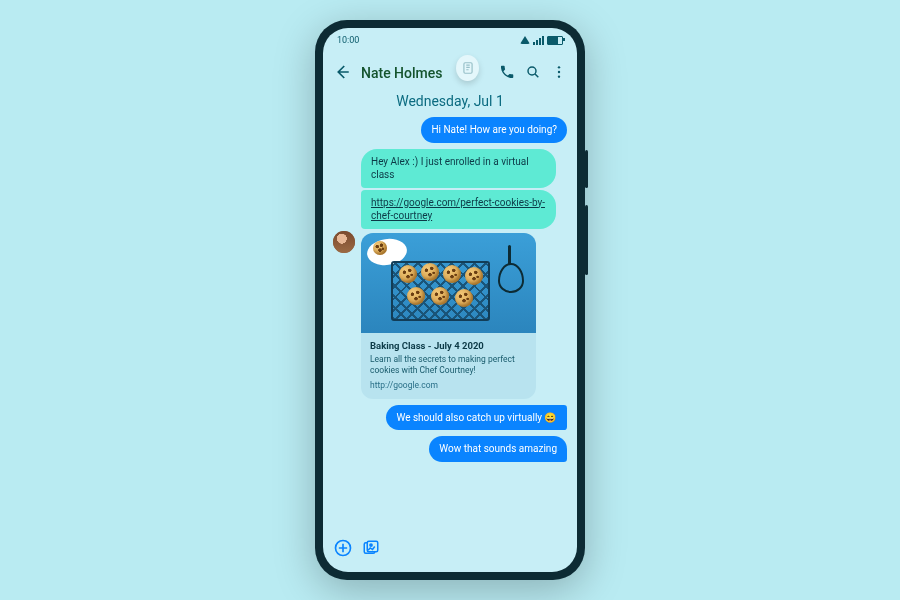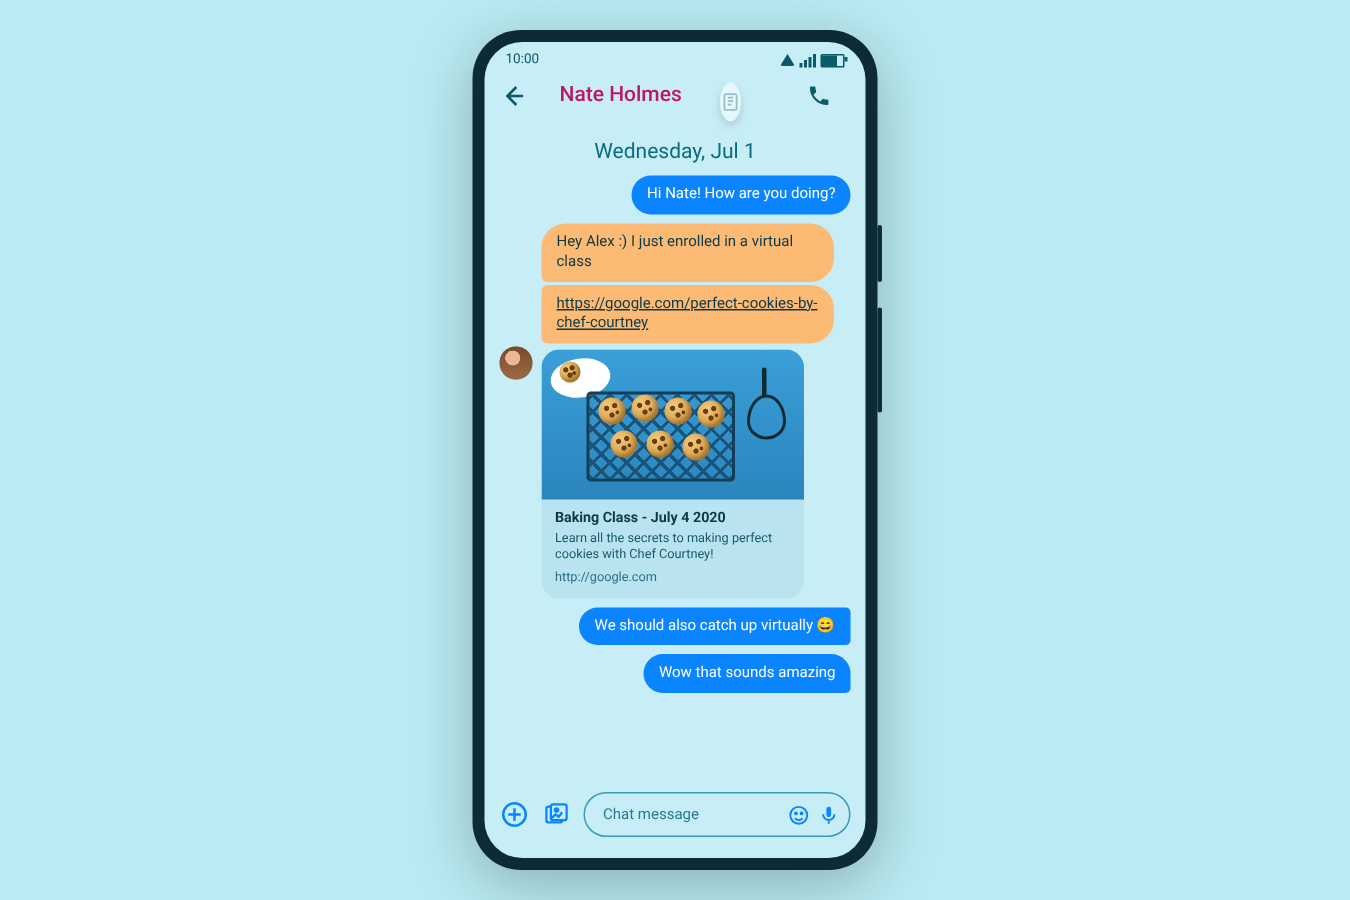--- a/index.html
+++ b/index.html
@@ -12,35 +12,35 @@
   .statusbar{height:18px;display:flex;align-items:center;justify-content:space-between;padding:3px 14px 0;font-size:9px;color:#0a5a6a}
   .statusbar .right{display:flex;align-items:center;gap:3px}
   .sig{display:flex;align-items:flex-end;gap:1px}
   .sig span{width:2px;background:#0a5a6a;display:inline-block}
   .sig span:nth-child(1){height:3px}.sig span:nth-child(2){height:5px}.sig span:nth-child(3){height:7px}.sig span:nth-child(4){height:9px}
   .wifi{width:0;height:0;border-left:5px solid transparent;border-right:5px solid transparent;border-bottom:8px solid #0a5a6a;border-radius:2px}
   .batt{width:14px;height:7px;border:1px solid #0a5a6a;border-radius:1px;position:relative}
   .batt:after{content:"";position:absolute;right:-3px;top:1px;width:2px;height:3px;background:#0a5a6a}
   .batt span{display:block;width:10px;height:100%;background:#0a5a6a}
   
-  .header{display:flex;align-items:flex-start;padding:6px 10px 8px;gap:22px;color:#be185d}
+  .header{display:flex;align-items:flex-end;padding:6px 10px 8px;gap:10px;color:#14532d}
   .header .title{font-size:14px;font-weight:500;flex:0 0 auto}
   .header .spacer{flex:1}
   .hicon{width:18px;height:18px;display:flex;align-items:center;justify-content:center;color:#0a5a6a}
   .avatar-badge{width:26px;height:26px;border-radius:50%;background:#e4f7fb;display:flex;align-items:center;justify-content:center;box-shadow:0 3px 6px rgba(0,0,0,.15);margin-left:4px}
   .avatar-badge svg{opacity:.35}
   
   .conv{flex:1;overflow:hidden;padding:0 10px;position:relative}
   .datestamp{text-align:center;font-size:14px;color:#0b6b80;margin:4px 0 8px}
   .row{display:flex;margin-bottom:6px;}
   .row.out{justify-content:flex-end}
   .row.in{justify-content:flex-start}
   .bubble{max-width:175px;padding:6px 10px;border-radius:16px;font-size:10px;line-height:1.35}
   .out .bubble{background:#0a84ff;color:#fff}
-  .in .bubble{background:#fdba74;color:#0c3a47}
+  .in .bubble{background:#5eead4;color:#0c3a47}
   .in .bubble.top{border-bottom-left-radius:4px}
   .in .bubble.mid{border-top-left-radius:4px;border-bottom-left-radius:4px}
   .out .bubble.top{border-bottom-right-radius:4px}
   .out .bubble.mid{border-top-right-radius:4px;border-bottom-right-radius:4px}
   .bubble a{color:#0c3a47;text-decoration:underline;word-break:break-all}
   .avatar-sm{width:22px;height:22px;border-radius:50%;background:#8b5a3c;margin-right:6px;flex:0 0 auto;position:relative;overflow:hidden}
   .avatar-sm:before{content:"";position:absolute;inset:0;background:radial-gradient(circle at 40% 35%,#e8b896 0 25%,transparent 26%),linear-gradient(180deg,#7a4a2e 0%,#9b6a44 100%)}
   
   .card{width:175px;background:#b8e3ef;border-radius:12px;overflow:hidden;margin-top:2px}
   .card-img{height:100px;position:relative;background:linear-gradient(180deg,#3b9fd8 0%,#2b85bd 100%)}
@@ -179,34 +179,17 @@
             </svg>
         </span>
         <span class="cicon">
           <svg width="18" height="18" viewBox="0 0 24 24" fill="none" stroke="currentColor" stroke-width="2">
               <rect x="3" y="5" width="14" height="14" rx="2"></rect>
               <rect x="7" y="3" width="14" height="14" rx="2" fill="#c7eef6"></rect>
               <circle cx="12" cy="8" r="1.5" fill="currentColor"></circle>
               <path d="M8 15l3-3 3 2 3-4"></path>
             </svg>
         </span>
-        <div class="input-pill">
-          <span class="ph">Chat message</span>
-          <span class="picon">
-            <svg width="15" height="15" viewBox="0 0 24 24" fill="none" stroke="currentColor" stroke-width="2">
-                <circle cx="12" cy="12" r="9"></circle>
-                <circle cx="9" cy="10" r="1" fill="currentColor"></circle>
-                <circle cx="15" cy="10" r="1" fill="currentColor"></circle>
-                <path d="M8 15c1 1.2 2.4 2 4 2s3-.8 4-2"></path>
-              </svg>
-          </span>
-          <span class="picon">
-            <svg width="15" height="15" viewBox="0 0 24 24" fill="currentColor">
-                <rect x="9.5" y="3" width="5" height="11" rx="2.5"></rect>
-                <path d="M6 11a6 6 0 0 0 12 0M12 18v3" stroke="currentColor" stroke-width="2" fill="none"></path>
-              </svg>
-          </span>
-        </div>
       </div>
 
     </div>
   </div>
 </div>
 
 </body></html>

